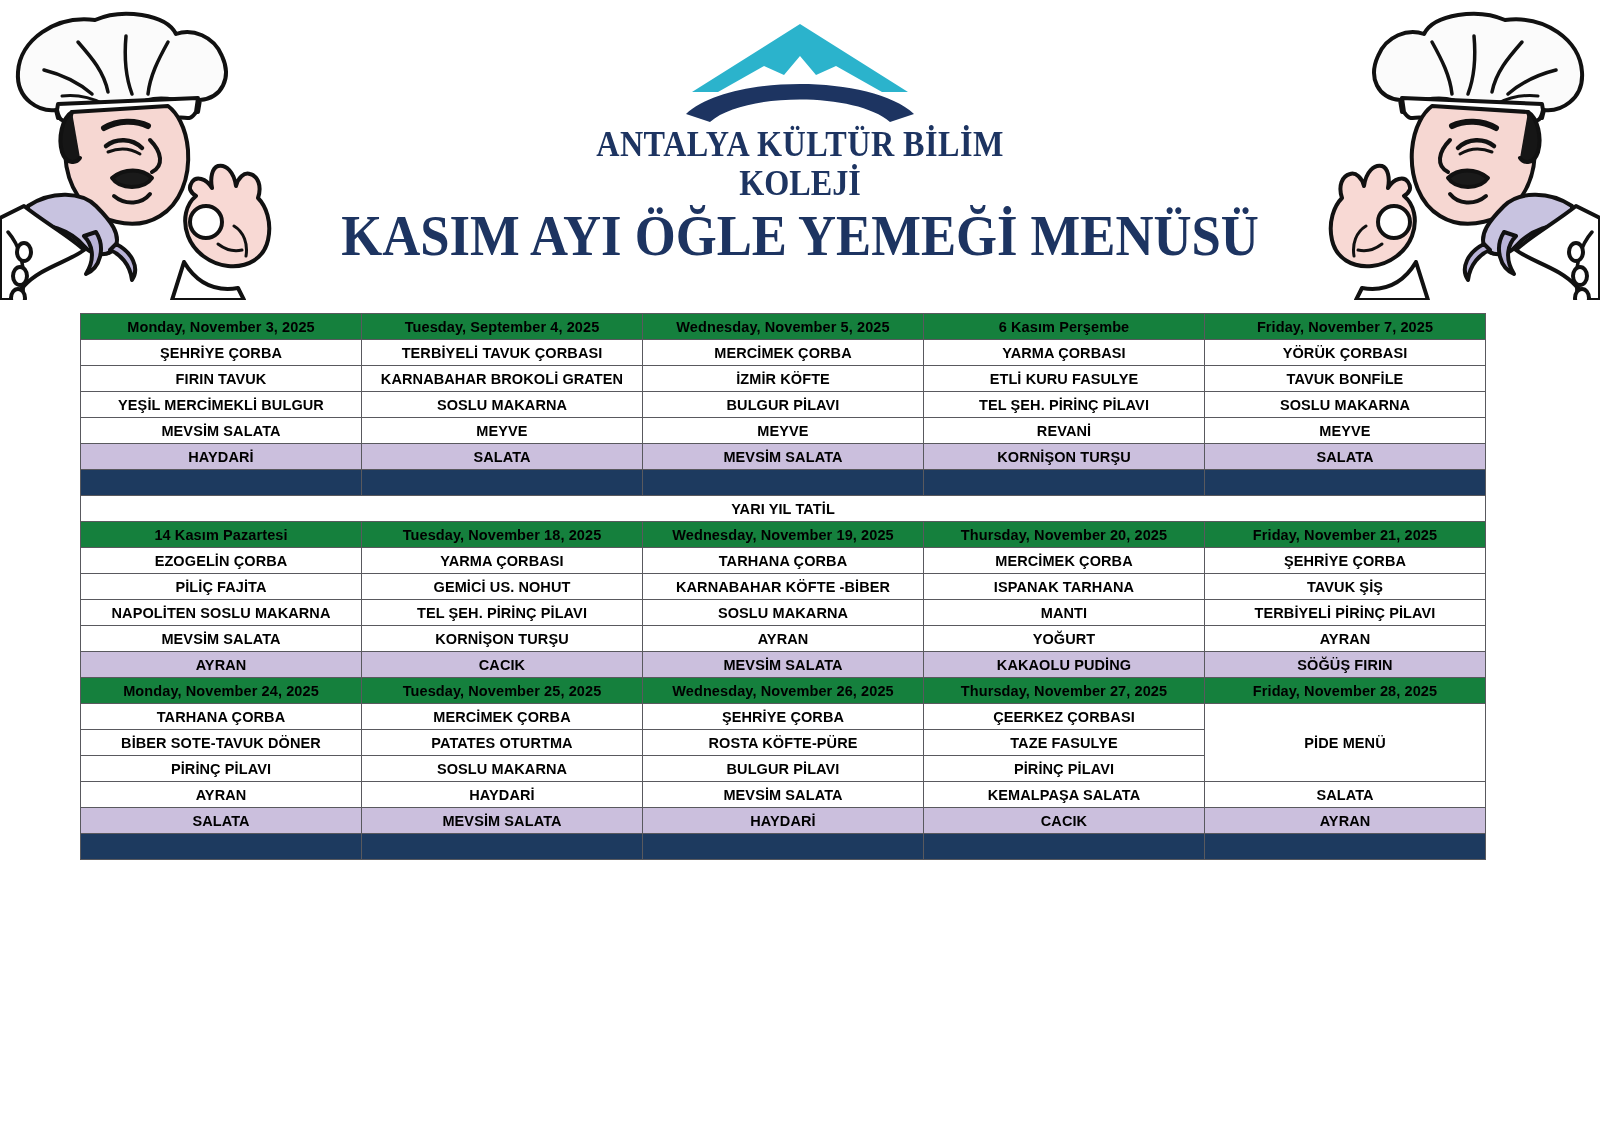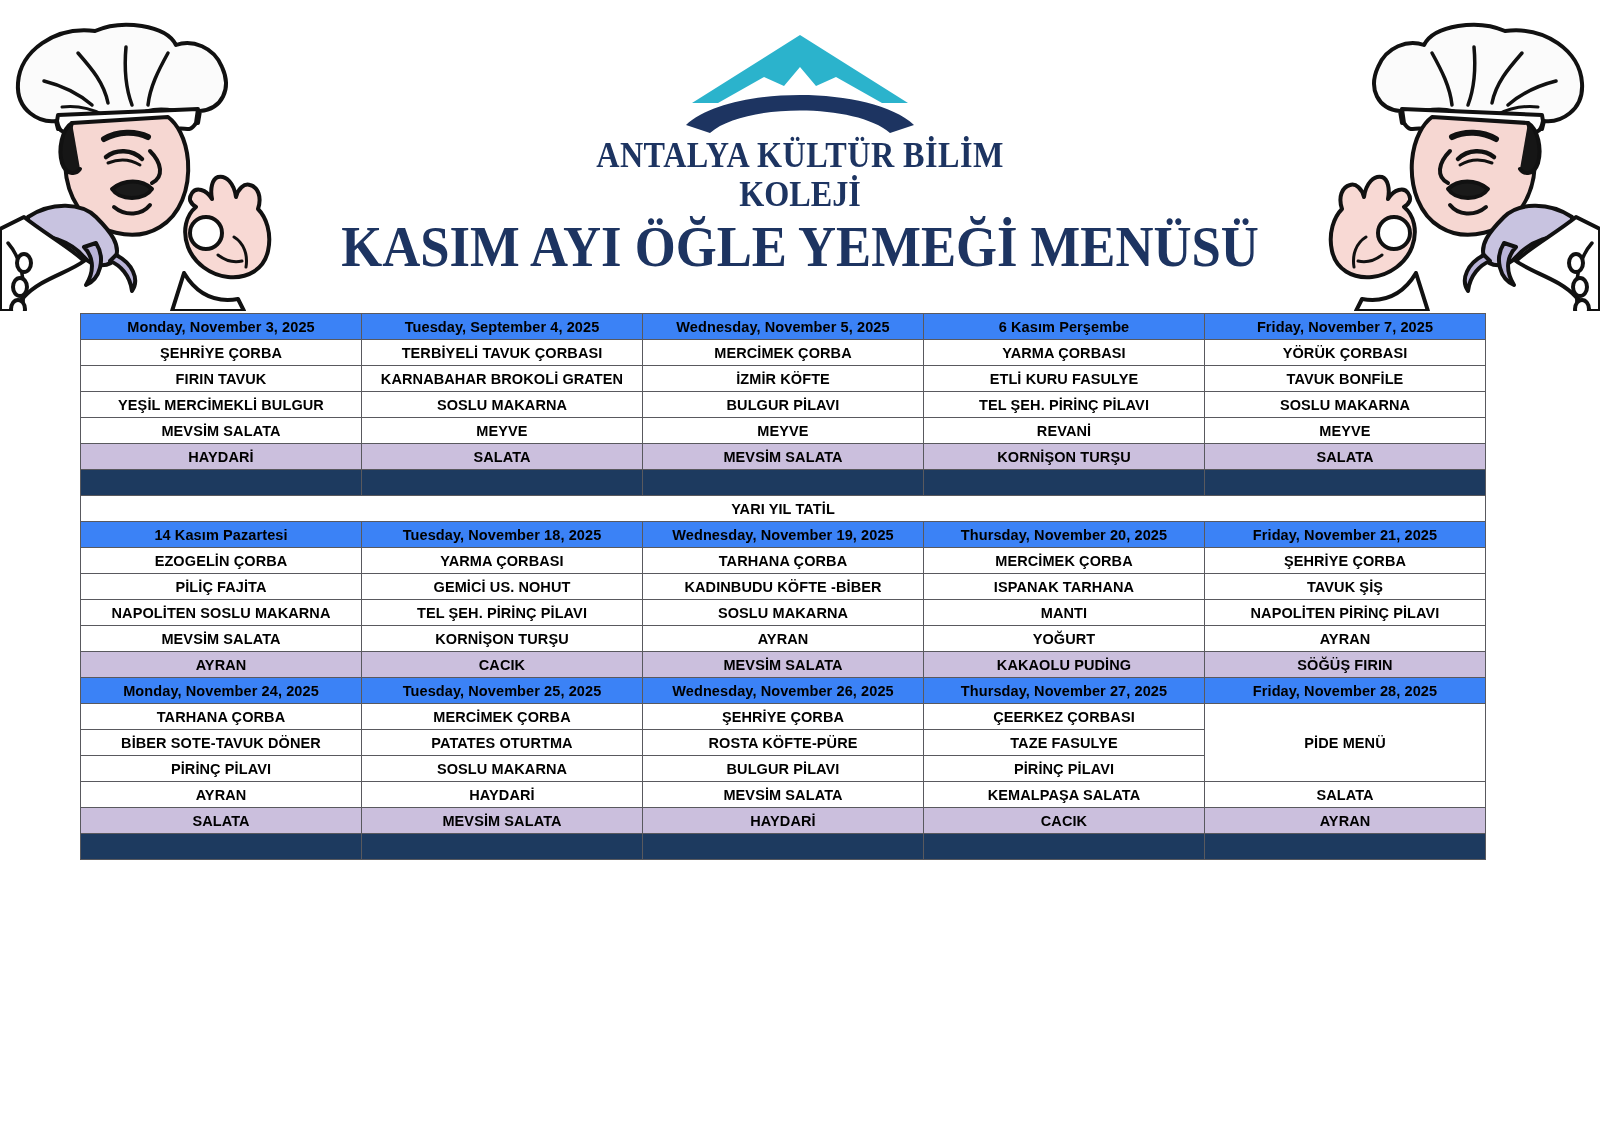--- a/index.html
+++ b/index.html
@@ -9,21 +9,20 @@
     font-family:"Liberation Sans",sans-serif;
     overflow:hidden;
     position:relative;
   }
 
   
   .header{
     position:relative;
     width:1600px;
     height:300px;
-    margin-top:11px;
   }
   .chef{
     position:absolute;
     top:0;
     width:300px;height:300px;
   }
   .chef.left{left:0;}
   .chef.right{right:0;transform:scaleX(-1);}
   .chef svg{display:block;width:300px;height:300px;}
 
@@ -86,21 +85,21 @@
     font-size:14.5px;
     font-weight:bold;
     color:#000;
     padding:0 3px;
     height:25px;
     letter-spacing:.1px;
     white-space:nowrap;
     overflow:hidden;
   }
   td.day{
-    background:#3b82f6;
+    background:#15803d;
     color:#ffffff;
     font-size:14.5px;
     height:25px;
     border:1px solid #14243c;
   }
   td.lav{
     background:#cbbfdd;
   }
   td.navy-strip{
     background:#1d3a5f;
@@ -312,30 +311,30 @@
       <tr>
         <td>EZOGELİN ÇORBA</td>
         <td>YARMA ÇORBASI</td>
         <td>TARHANA ÇORBA</td>
         <td>MERCİMEK ÇORBA</td>
         <td>ŞEHRİYE ÇORBA</td>
       </tr>
       <tr>
         <td>PİLİÇ FAJİTA</td>
         <td>GEMİCİ US. NOHUT</td>
-        <td>KADINBUDU KÖFTE -BİBER</td>
+        <td>KARNABAHAR KÖFTE -BİBER</td>
         <td>ISPANAK TARHANA</td>
         <td>TAVUK ŞİŞ</td>
       </tr>
       <tr>
         <td>NAPOLİTEN SOSLU MAKARNA</td>
         <td>TEL ŞEH. PİRİNÇ PİLAVI</td>
         <td>SOSLU MAKARNA</td>
         <td>MANTI</td>
-        <td>NAPOLİTEN PİRİNÇ PİLAVI</td>
+        <td>TERBİYELİ PİRİNÇ PİLAVI</td>
       </tr>
       <tr>
         <td>MEVSİM SALATA</td>
         <td>KORNİŞON TURŞU</td>
         <td>AYRAN</td>
         <td>YOĞURT</td>
         <td>AYRAN</td>
       </tr>
       <tr>
         <td class="lav">AYRAN</td>

